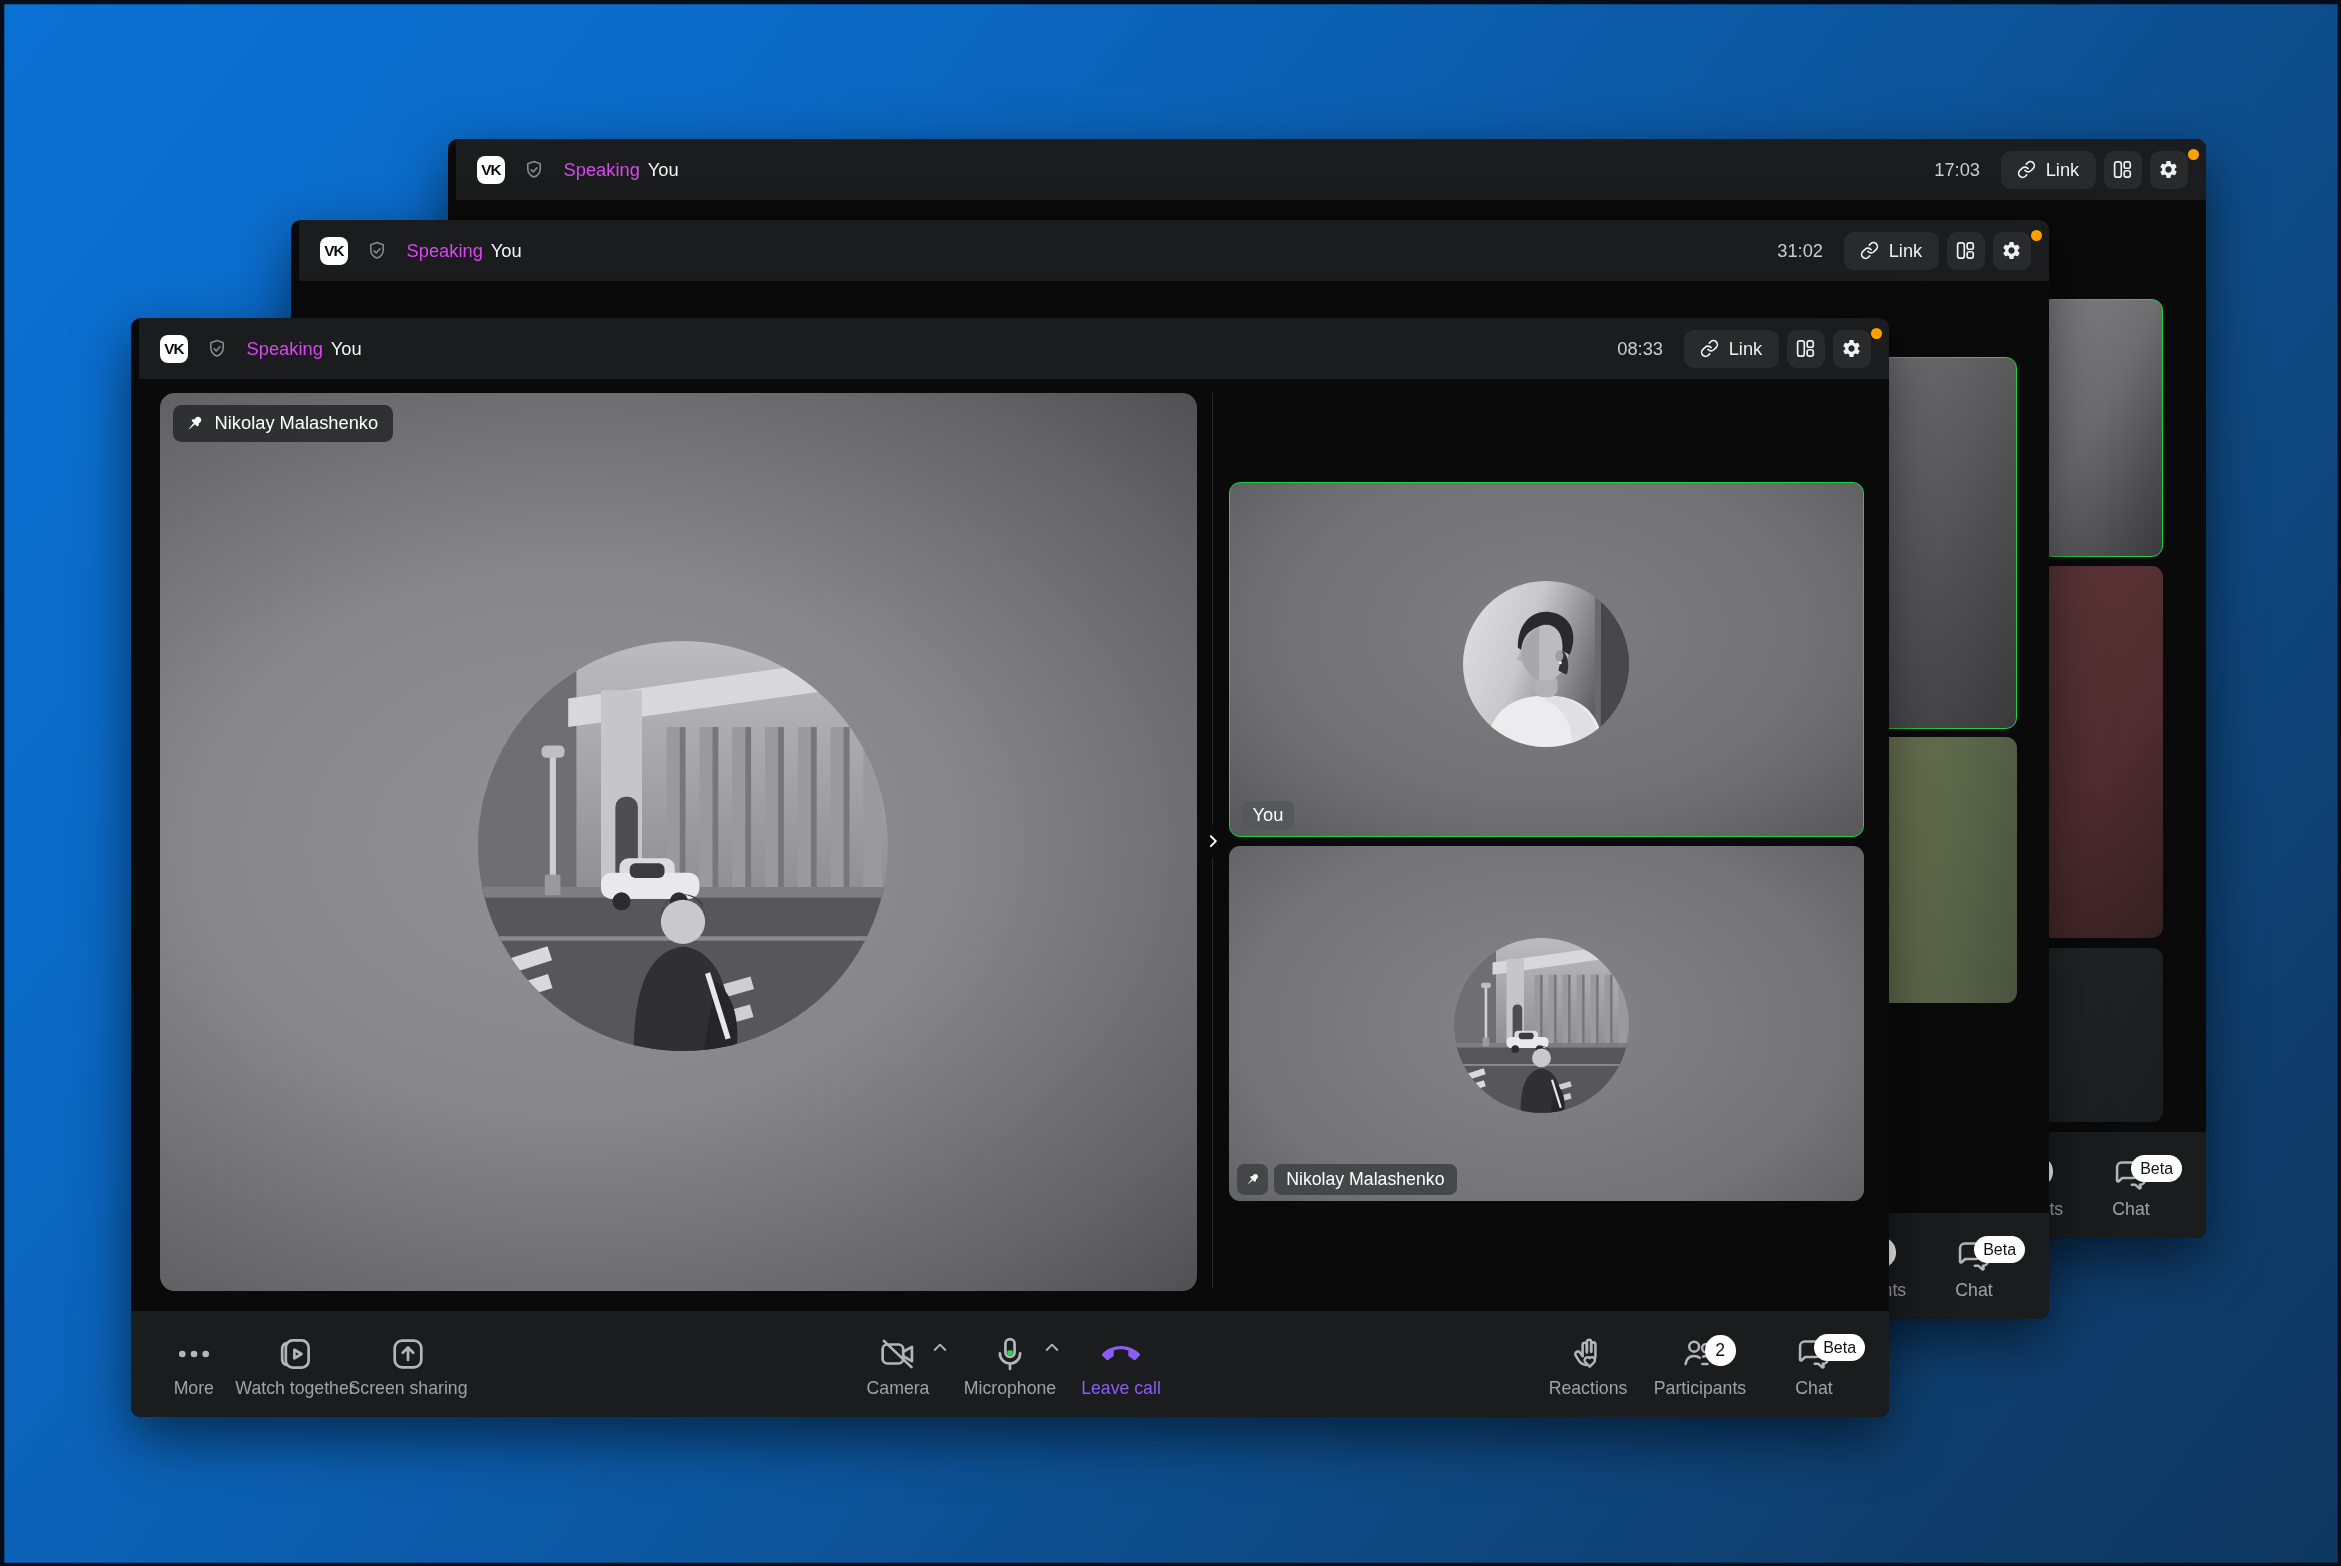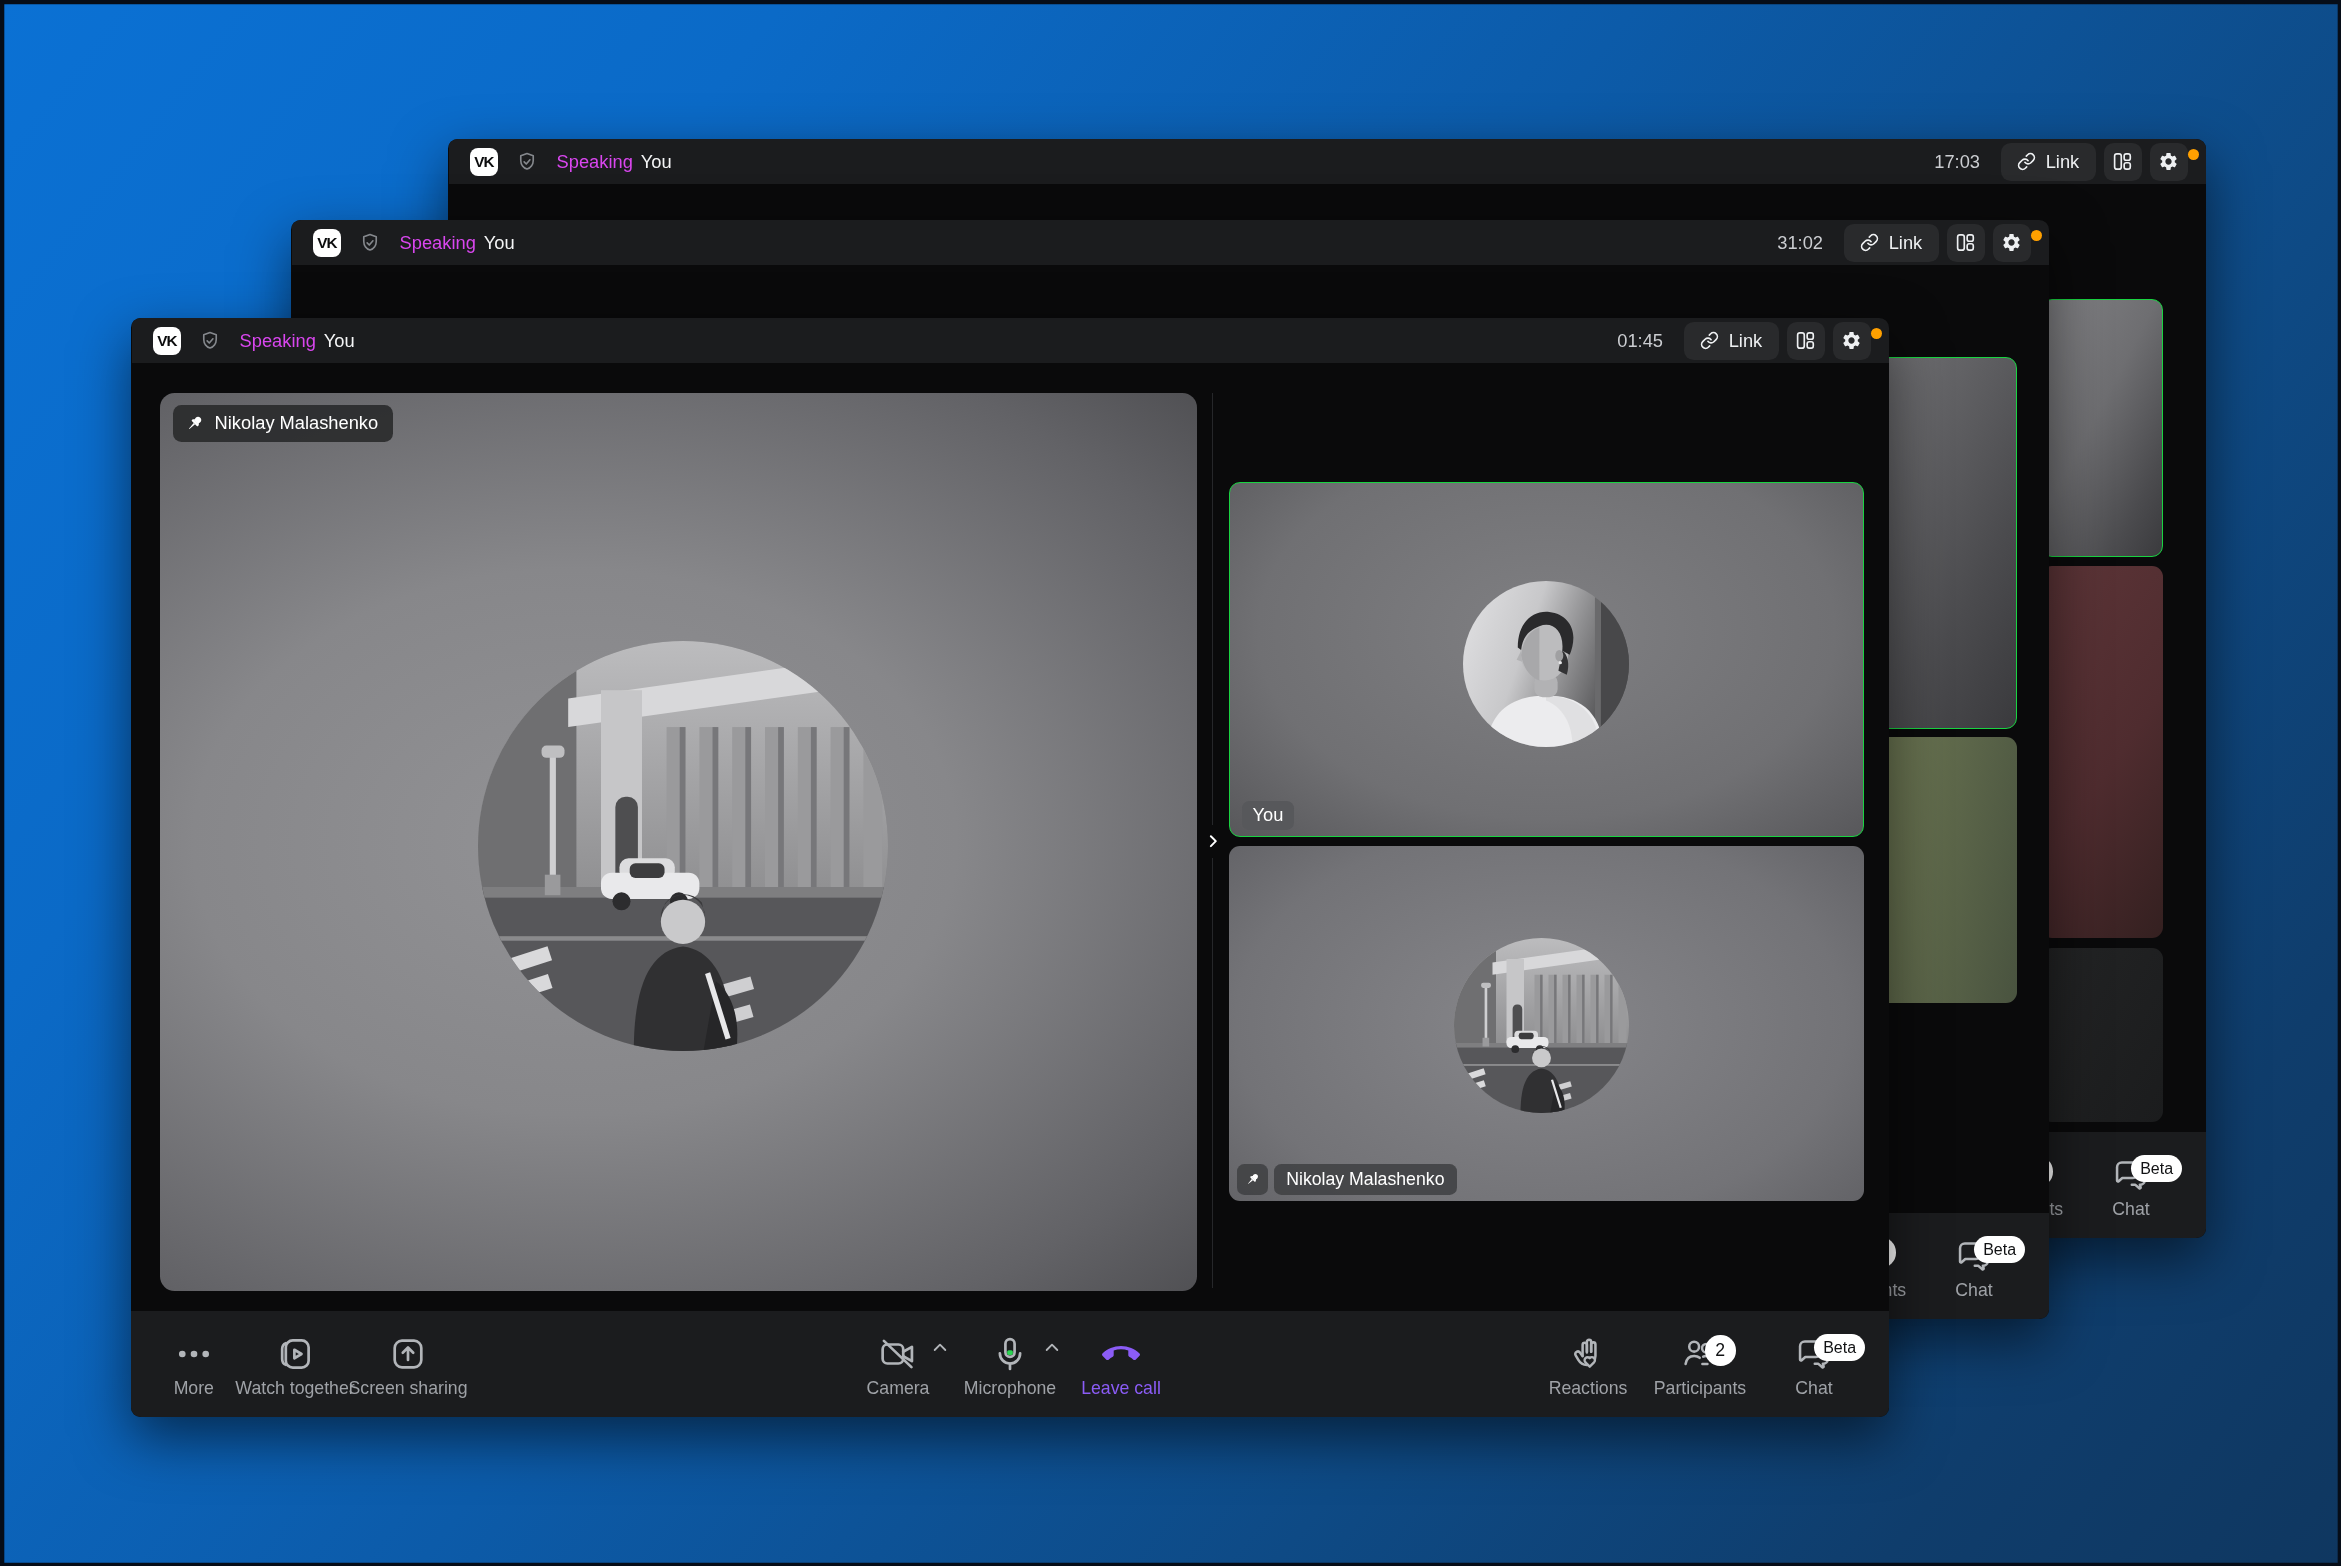--- a/index.html
+++ b/index.html
@@ -7,21 +7,21 @@
   .screen{position:relative;width:2342px;height:1567px;overflow:hidden;
     font-family:"Liberation Sans","DejaVu Sans",sans-serif;
     background:linear-gradient(128deg,#0b71d4 0%,#0b6ac7 22%,#0c5ba9 46%,#0e4a85 70%,#0f3d6c 87%,#0f3760 100%);
     box-shadow:inset 0 0 0 4.3px #060d18;}
   
   .win{position:absolute;width:1758px;height:1099px;background:#0a0a0b;border-radius:9.8px;
     overflow:hidden;box-shadow:0 21px 55px rgba(0,0,0,.55);}
   .win-back{left:448px;top:139px;}
   .win-middle{left:291px;top:220px;}
   .win-front{left:131px;top:318px;}
-  .win-header{position:absolute;top:0;left:1px;right:0;height:45px;background:#1b1c1e;
+  .win-header{position:absolute;top:0;left:8px;right:0;height:61px;background:#1b1c1e;
     display:flex;align-items:center;padding:0 18.3px 0 21px;}
   .vk-logo{width:28px;height:28px;border-radius:8px;background:#ffffff;color:#0b0c0d;
     font-weight:800;font-size:15.3px;letter-spacing:-0.9px;display:flex;align-items:center;justify-content:center;flex:0 0 auto;}
   .shield{width:22px;height:22px;margin-left:18.3px;color:#85888d;flex:0 0 auto;}
   .status{margin-left:18.3px;font-size:18.3px;color:#d946ef;white-space:nowrap;}
   .status-you{margin-left:8px;font-size:18.3px;color:#f4f5f6;white-space:nowrap;}
   .hdr-right{margin-left:auto;display:flex;align-items:center;}
   .timer{font-size:18.3px;color:#cbcdd1;margin-right:21px;}
   .btn-link{height:38px;border-radius:9.8px;background:#292a2c;color:#eef0f2;display:flex;
     align-items:center;gap:9.2px;padding:0 16.5px;font-size:18.3px;border:none;justify-content:center;}
@@ -498,21 +498,21 @@
 
   <div class="win win-front">
     <div class="win-header">
       <div class="vk-logo">VK</div>
       <svg class="shield" viewBox="0 0 36 36" width="22" height="22">
           <use href="#i-shield"></use>
         </svg>
       <span class="status">Speaking</span>
       <span class="status-you">You</span>
       <div class="hdr-right">
-        <span class="timer">01:45</span>
+        <span class="timer">08:33</span>
         <button class="btn-link">
           <svg viewBox="0 0 31 31" width="19" height="19">
               <use href="#i-link"></use>
             </svg>
           <span>Link</span>
         </button>
         <button class="btn-sq">
             <svg viewBox="0 0 34 34" width="21" height="21">
               <use href="#i-layout"></use>
             </svg>

